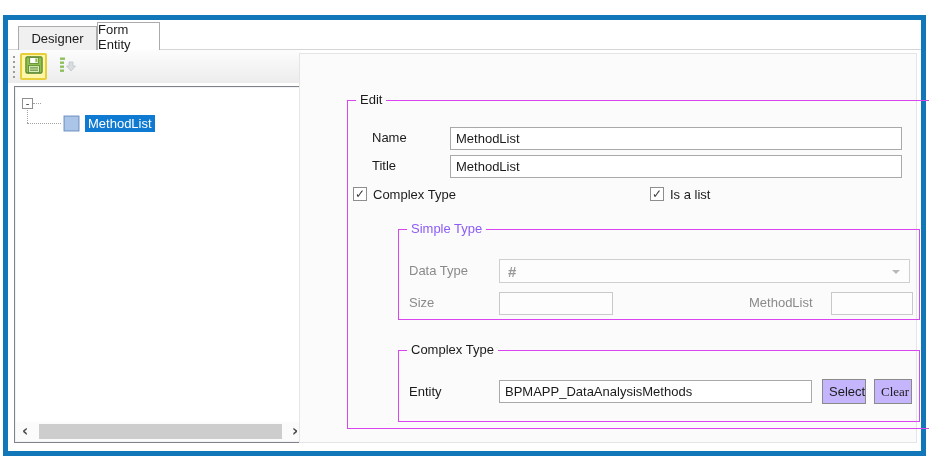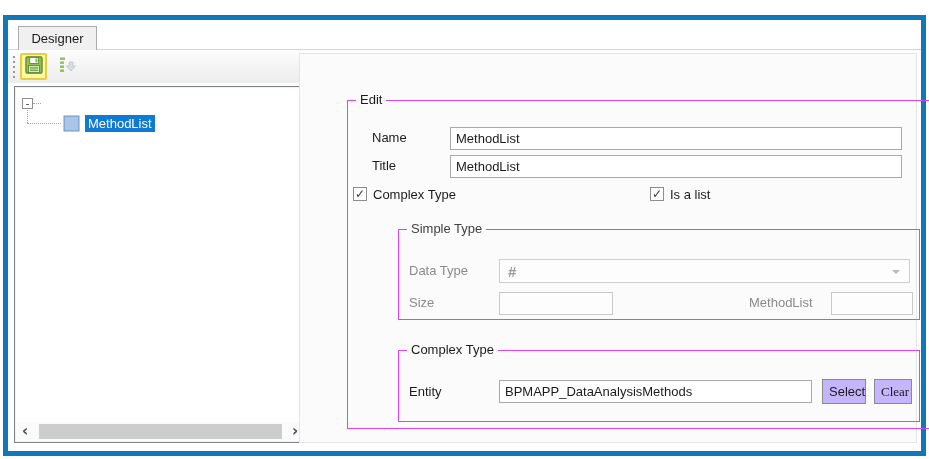--- a/index.html
+++ b/index.html
@@ -46,21 +46,21 @@
                   line-height:17px; font-family:"DejaVu Sans", sans-serif; }
   .scroll-thumb { position:absolute; left:23px; top:2px; width:243px; height:15px; background:#cdcdcd; }
   .scroll-arrow.right { position:absolute; right:10px; top:1px; }
 
   
   .rightpanel { position:absolute; left:291px; top:33px; width:618px; height:390px;
                 background:#fcfbfb; border:1px solid #e6e4e4; }
 
   .groupbox { position:absolute; border:1px solid #d946ef;margin-left:28px; }
   .legend { position:absolute; top:-9px; left:8px; background:#fcfbfb; padding:0 4px; }
-  .legend.dim { color:#404040;text-align:right; }
+  .legend.dim { color:#8b5cf6;text-align:right; }
 
   .fldlabel { position:absolute; line-height:22px; white-space:nowrap; }
   .fldlabel.dim { color:#8a8a8a; }
   input.txt { position:absolute; height:23px; border:1px solid #a9a9a9; background:#fff;
               font-family:"Liberation Sans", sans-serif; font-size:13px; padding:0 5px; color:#1b1b1b; }
   input.txt:disabled { border-color:#c9c9c9; background:#fdfdfd; color:#8a8a8a; }
 
   .cb { position:absolute; display:flex; align-items:flex-start; }
   .cbbox { width:14px; height:14px; border:1px solid #8e8e8e; background:#fff; display:flex;
            align-items:center; justify-content:center; font-size:12px; line-height:12px; color:#3f3f3f; }
@@ -78,20 +78,23 @@
 </style>
 </head>
 <body>
 
 <div class="screen">
   <div class="frame">
 
     <div class="tabline"></div>
     <div class="tab tab-designer">
       <span>Designer</span>
+    </div>
+    <div class="tab tab-form-entity">
+      <span>Form Entity</span>
     </div>
 
     <div class="toolbar">
       <div class="grip"></div>
       <div class="tbtn tbtn-save">
         <span>
           <svg width="18" height="18" viewBox="0 0 16 16">
             <rect x="0.8" y="0.8" width="14.4" height="14.4" rx="1.2" fill="#8fc04c" stroke="#55812b" stroke-width="1"></rect>
             <rect x="4.2" y="1.4" width="7.6" height="5.2" fill="#ffffff" stroke="#55812b" stroke-width="0.7"></rect>
             <rect x="9.2" y="2.2" width="1.8" height="3.4" fill="#8fc04c"></rect>

